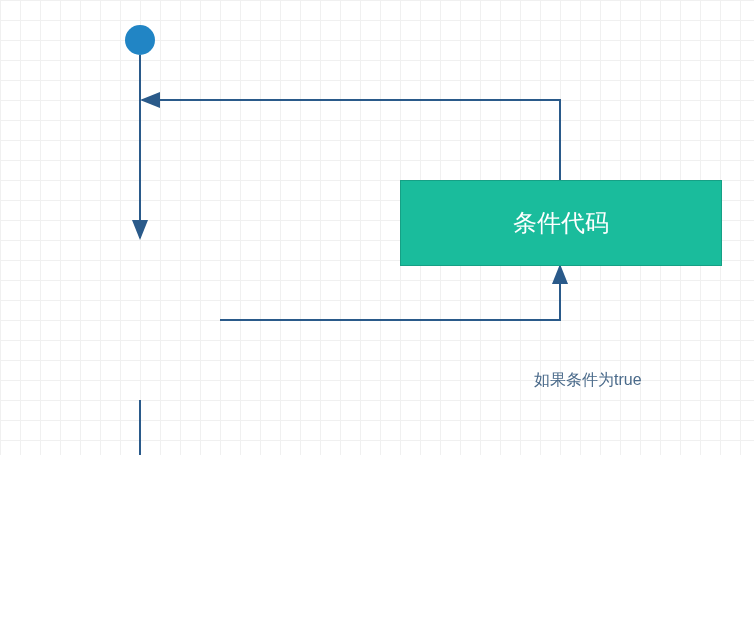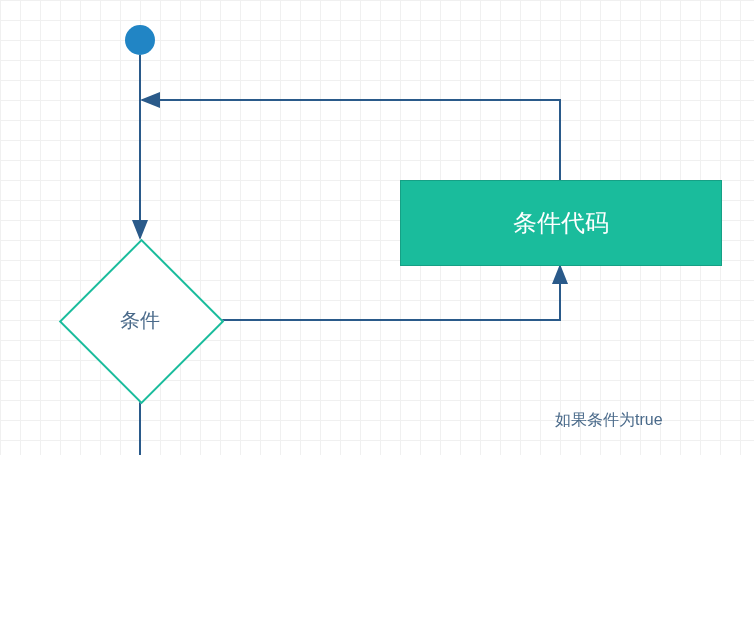--- a/index.html
+++ b/index.html
@@ -66,25 +66,24 @@
     width: 160px;
     height: 160px;
     display: flex;
     align-items: center;
     justify-content: center;
     color: #4a6a8a;
     font-size: 20px;
   }
   .label-true {
     position: absolute;
-    left: 555px;
+    left: 534px;
     top: 370px;
     color: #4a6a8a;
     font-size: 16px;
-    margin-top: 40px;
   }
   .label-false {
     position: absolute;
     left: 80px;
     top: 570px;
     color: #4a6a8a;
     font-size: 16px;
   }
   .watermark {
     position: absolute;
@@ -123,22 +122,18 @@
 
     <line x1="140" y1="400" x2="140" y2="548" stroke="#2a5a8a" stroke-width="2" marker-end="url(#arrowhead)"></line>
   </svg>
 
   <div class="start-circle"></div>
 
   <div class="code-box">
     <span>条件代码</span>
   </div>
 
-  <div class="diamond-wrap">
-    <div class="diamond"></div>
-    <div class="diamond-label">条件</div>
-  </div>
 
   <div class="label-true">如果条件为true</div>
 
 
 
 </div>
 
 </body></html>

